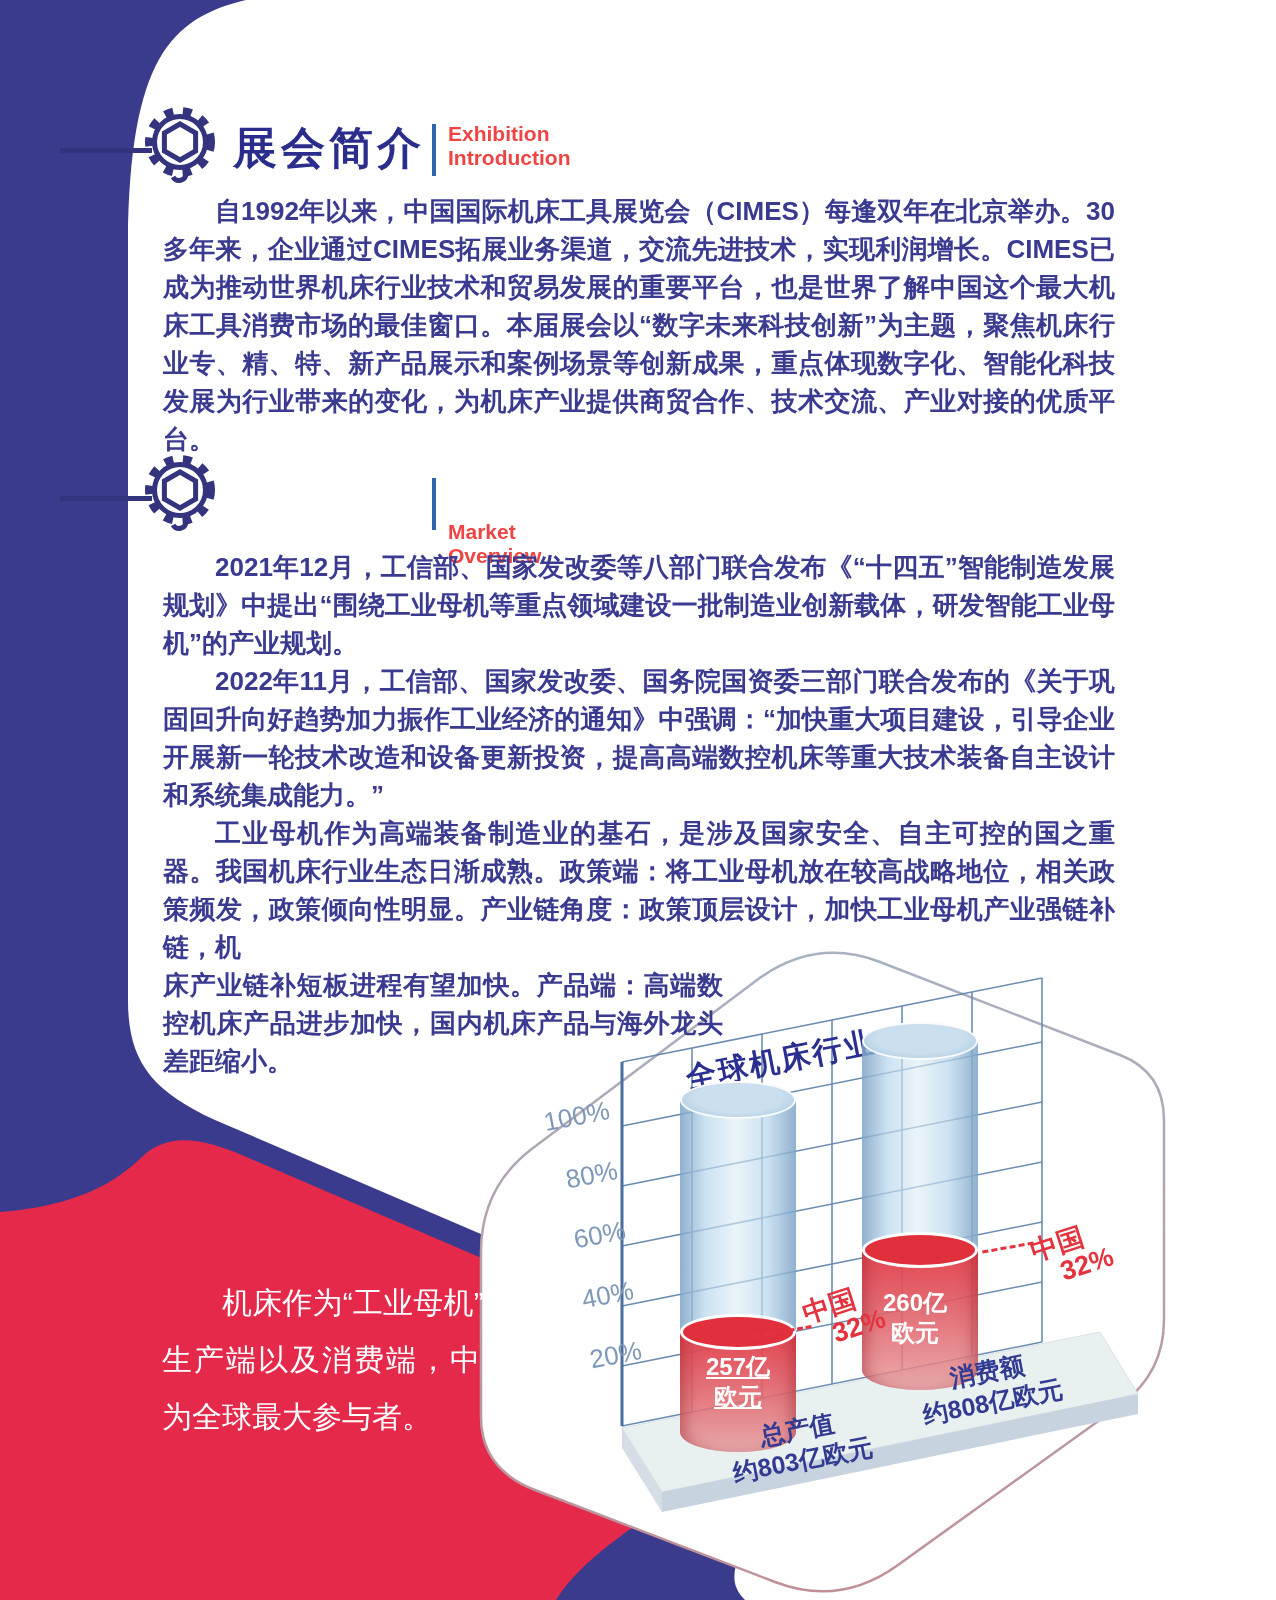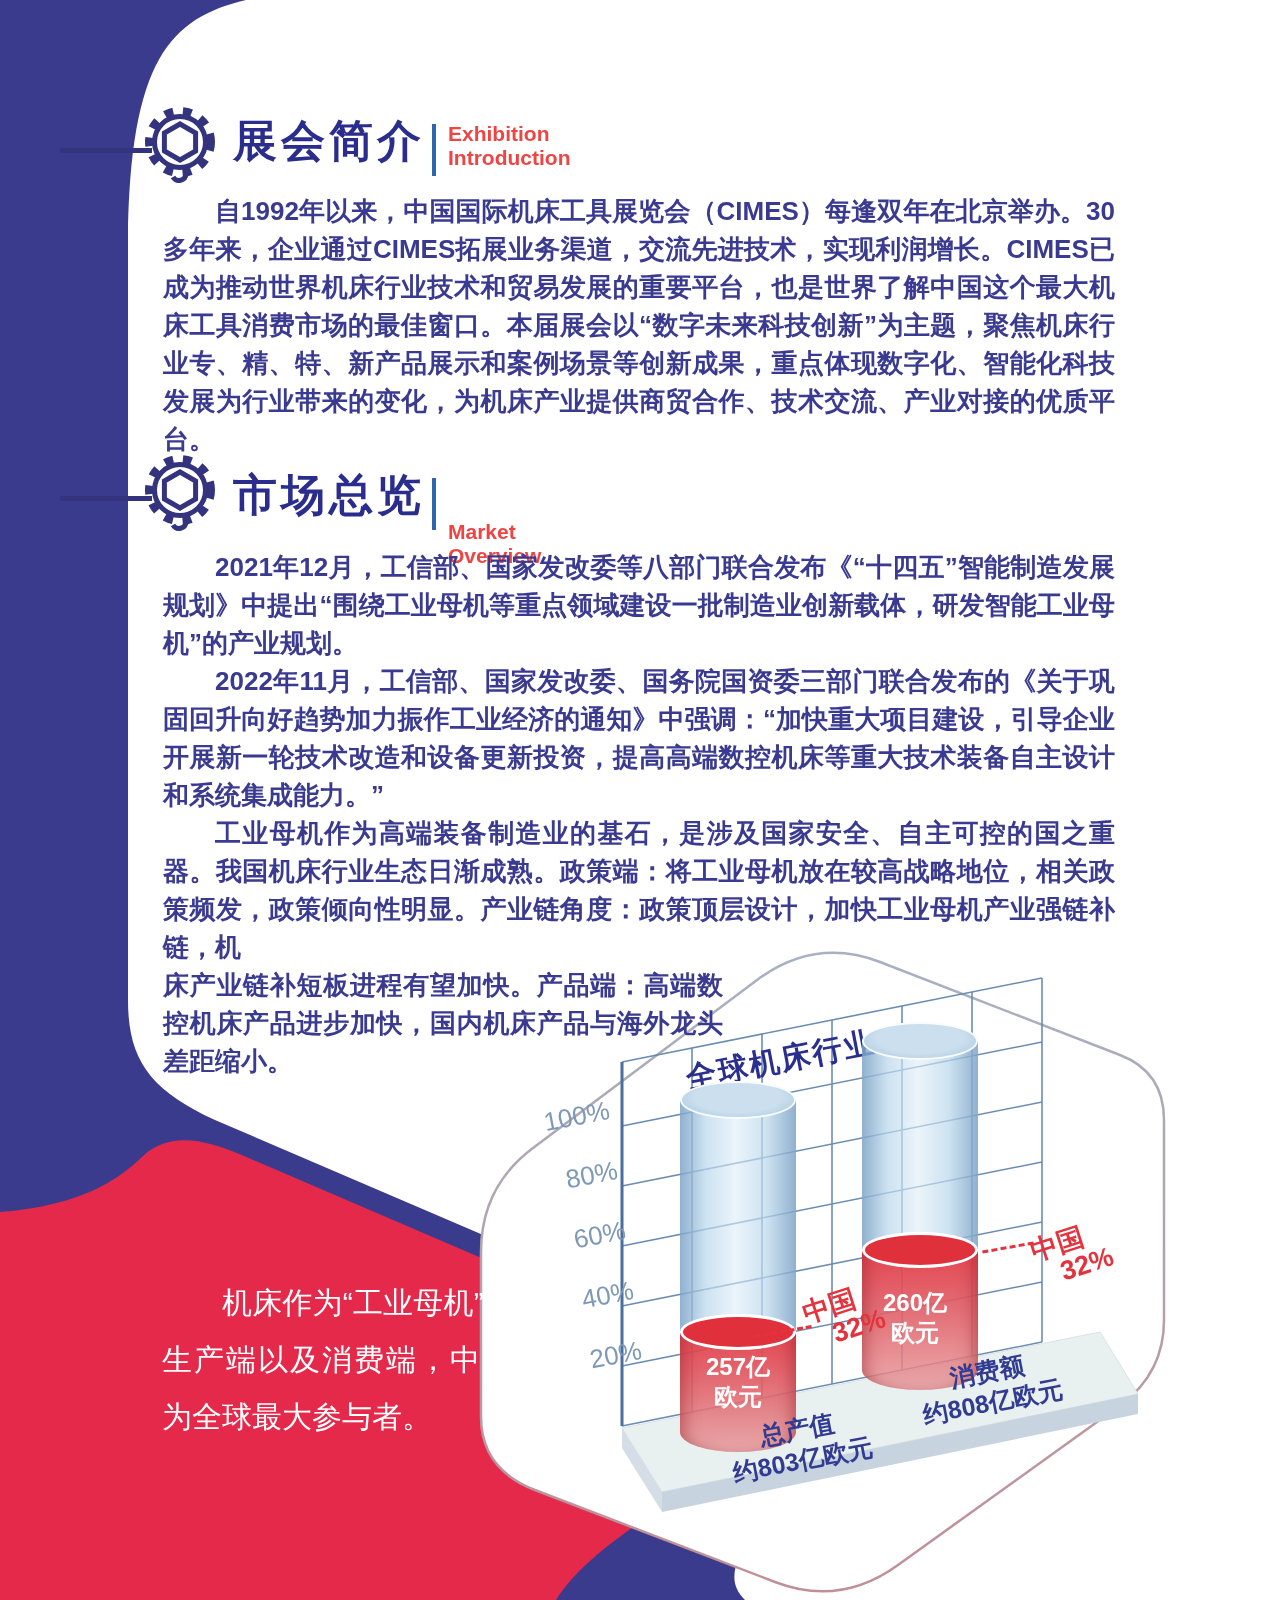--- a/index.html
+++ b/index.html
@@ -1,21 +1,21 @@
 <!DOCTYPE html>
 <html><head>
 <meta charset="utf-8">
 <style>
   html,body{margin:0;padding:0;background:#ffffff;}
   .page{position:relative;width:1276px;height:1600px;background:#ffffff;overflow:hidden;
         font-family:"Liberation Sans","DejaVu Sans",sans-serif;}
   svg.bg{position:absolute;left:0;top:0;z-index:0;}
 
   
-  .hdr-cn{position:absolute;font-size:44px;font-weight:bold;color:#2A2D8C;letter-spacing:4px;z-index:5;}
+  .hdr-cn{position:absolute;font-size:44px;font-weight:bold;color:#2A2D8C;letter-spacing:4px;z-index:5;margin-top:7px;}
   .hdr-sep{position:absolute;width:4px;height:52px;background:#2F66AD;z-index:5;}
   .hdr-en{position:absolute;font-size:21px;line-height:24px;font-weight:700;color:#ef4444;z-index:5;}
   .connector{position:absolute;height:5px;background:#34347E;z-index:5;}
   .gear{position:absolute;z-index:5;}
 
   
   .body-block{position:absolute;z-index:5;color:#3A3A90;font-size:26px;line-height:38px;
               font-weight:600;text-align:justify;}
   .body-block p{margin:0;text-indent:2em;}
   .body-block p.narrow{width:560px;}
@@ -124,21 +124,20 @@
   <div class="gear" style="left:134px;top:446px;">
     <svg width="92" height="96" viewBox="0 0 92 96">
       <g fill="none" stroke="#34347E">
         <circle cx="46" cy="44" r="30" stroke-width="10" stroke-dasharray="8.5 9.5"></circle>
         <circle cx="46" cy="44" r="25.5" stroke-width="5"></circle>
         <polygon points="46,26 61.6,35 61.6,53 46,62 30.4,53 30.4,35" fill="#ffffff" stroke-width="5"></polygon>
         <path d="M 52 76 a 7 7 0 0 1 -13 3" stroke-width="5"></path>
       </g>
     </svg>
   </div>
-  <div class="hdr-cn" style="left:233px;top:466px;">市场总览</div>
   <div class="hdr-sep" style="left:432px;top:478px;"></div>
   <div class="hdr-en" style="left:448px;top:476px;margin-top:44px;">
     <div>Market</div>
     <div>Overview</div>
   </div>
 
   <div class="body-block" style="left:163px;top:548px;width:952px;">
     <p>2021年12月，工信部、国家发改委等八部门联合发布《“十四五”智能制造发展规划》中提出“围绕工业母机等重点领域建设一批制造业创新载体，研发智能工业母机”的产业规划。</p>
     <p>2022年11月，工信部、国家发改委、国务院国资委三部门联合发布的《关于巩固回升向好趋势加力振作工业经济的通知》中强调：“加快重大项目建设，引导企业开展新一轮技术改造和设备更新投资，提高高端数控机床等重大技术装备自主设计和系统集成能力。”</p>
     <p>工业母机作为高端装备制造业的基石，是涉及国家安全、自主可控的国之重器。我国机床行业生态日渐成熟。政策端：将工业母机放在较高战略地位，相关政策频发，政策倾向性明显。产业链角度：政策顶层设计，加快工业母机产业强链补链，机</p>
@@ -152,21 +151,21 @@
   <div class="tick" style="left:534px;top:1102px;">100%</div>
   <div class="tick" style="left:542px;top:1162px;">80%</div>
   <div class="tick" style="left:550px;top:1222px;">60%</div>
   <div class="tick" style="left:558px;top:1282px;">40%</div>
   <div class="tick" style="left:566px;top:1342px;">20%</div>
 
   <div class="cyl-blue" style="left:680px;top:1100px;width:116px;height:232px;"></div>
   <div class="cyl-top" style="left:680px;top:1081px;width:116px;height:38px;"></div>
   <div class="cyl-red" style="left:680px;top:1330px;width:116px;height:122px;"></div>
   <div class="cyl-ring" style="left:680px;top:1314px;width:116px;height:36px;"></div>
-  <div class="cyl-val" style="left:680px;top:1352px;width:116px;">
+  <div class="cyl-val" style="left:680px;top:1352px;width:116px;text-decoration:underline;">
     <div>257亿</div>
     <div>欧元</div>
   </div>
   <div class="dash" style="left:754px;top:1330px;width:58px;"></div>
   <div class="anno" style="left:806px;top:1288px;">
     <div>中国</div>
     <div class="l2">32%</div>
   </div>
   <div class="cat" style="left:695px;top:1414px;width:210px;">
     <div>总产值</div>

